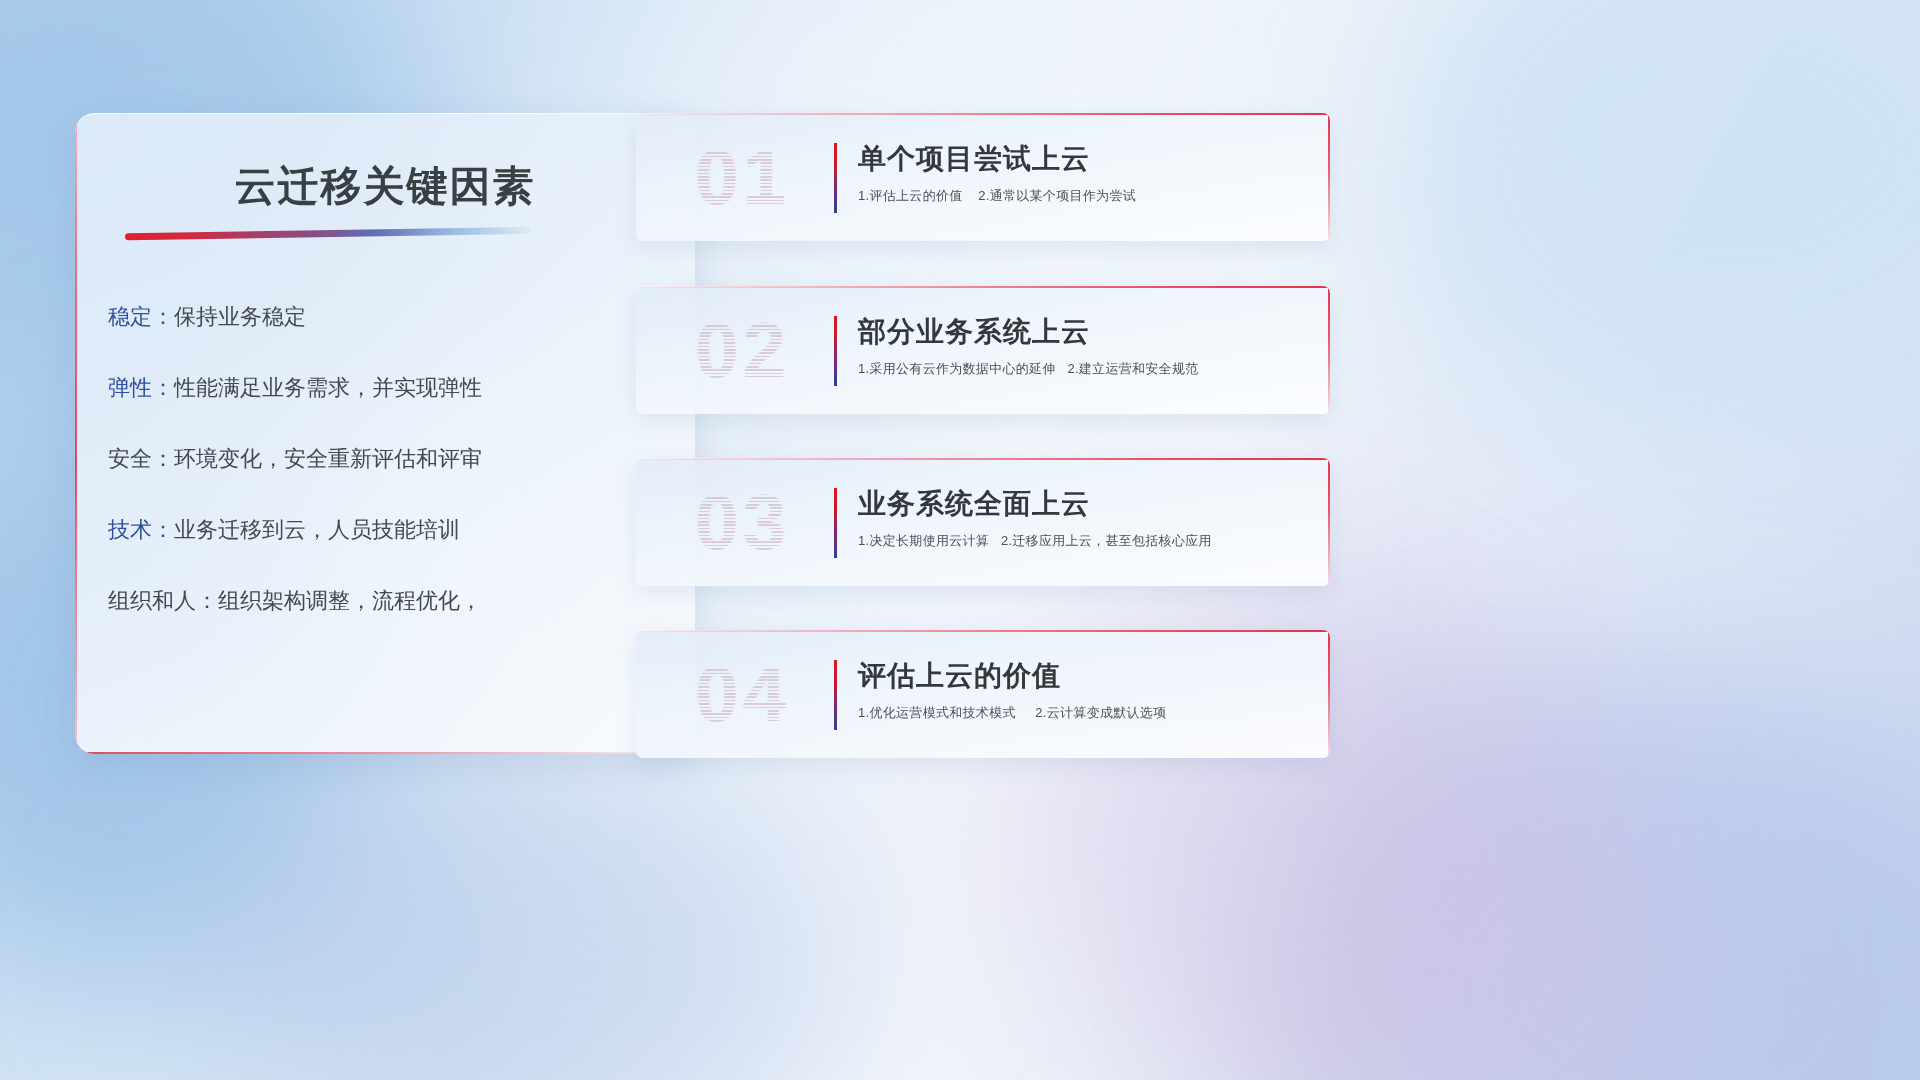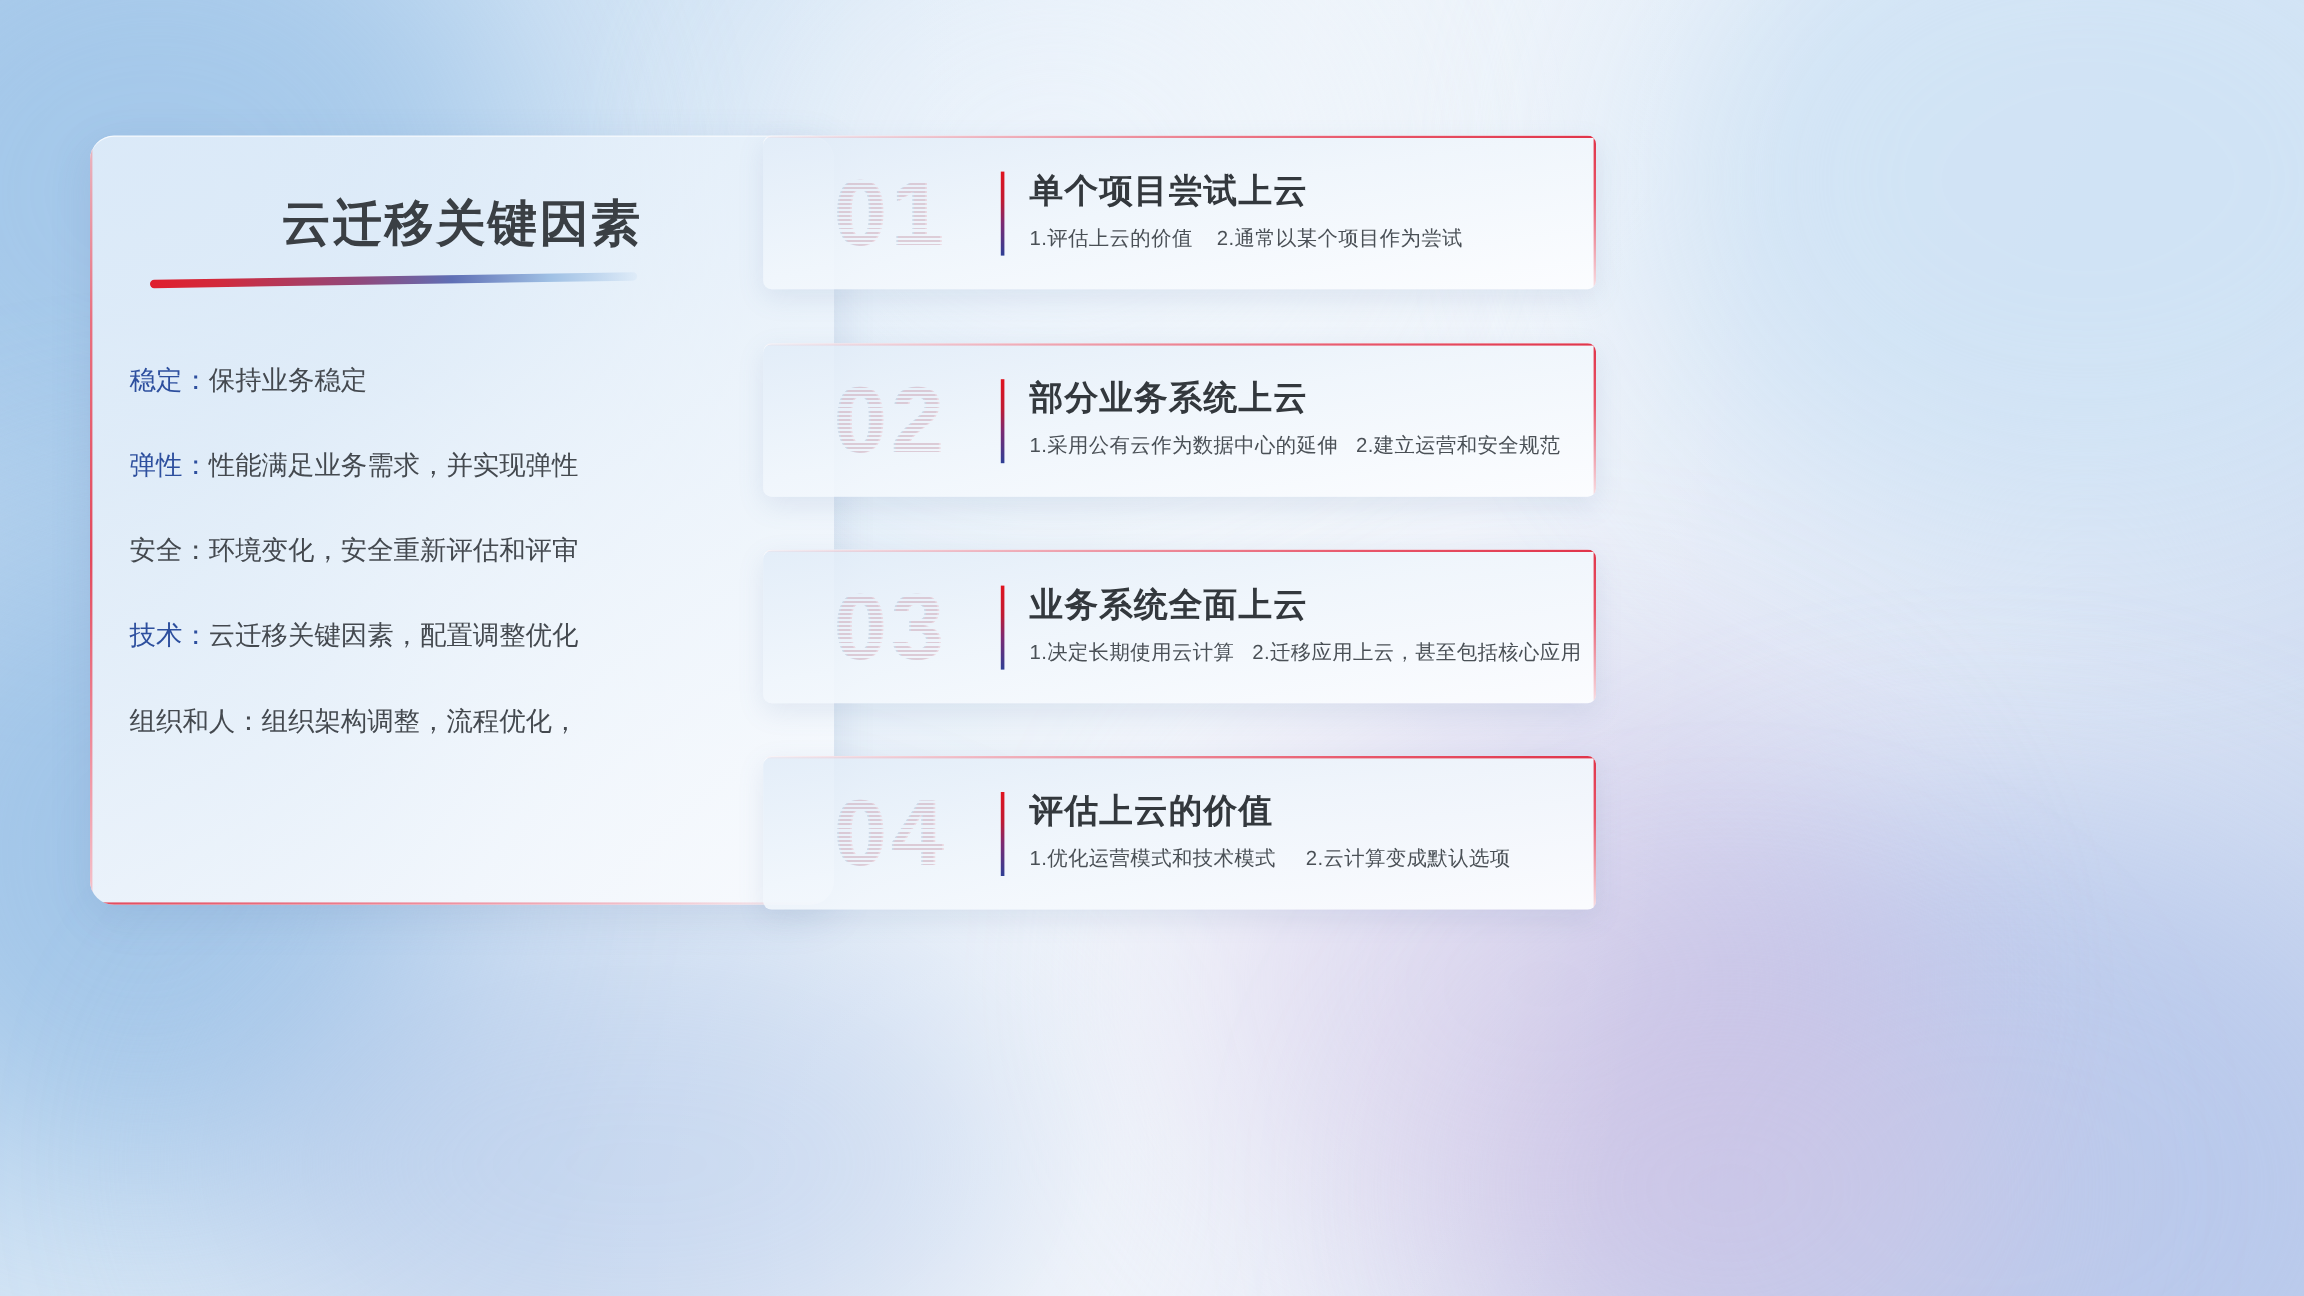--- a/index.html
+++ b/index.html
@@ -116,21 +116,21 @@
   .accent-bar {
     position:absolute; left:198px; top:30px; width:3px; height:70px;
     background:linear-gradient(180deg,#e0131f 0%, #c01b33 35%, #7b2a73 62%, #2e3f95 100%);
   }
   .step-title {
     position:absolute; left:222px; top:27px;
     font-size:28px; font-weight:bold; color:#33383d; letter-spacing:1px;
   }
   .step-desc {
     position:absolute; left:222px; top:74px;
-    font-size:17px; color:#4a5056; letter-spacing:.3px; white-space:pre;
+    font-size:13px; color:#4a5056; letter-spacing:.3px; white-space:pre;
   }
 </style>
 </head>
 <body>
 
 <div id="bg">
   <div class="layer bg-base"></div>
   <div class="layer blob blob-1"></div>
   <div class="layer blob blob-2"></div>
   <div class="layer blob blob-3"></div>
@@ -155,21 +155,21 @@
 
       <div class="panel-line accent">
         <span class="lbl">弹性：</span><span class="body">性能满足业务需求，并实现弹性</span>
       </div>
 
       <div class="panel-line">
         <span class="lbl">安全：</span><span class="body">环境变化，安全重新评估和评审</span>
       </div>
 
       <div class="panel-line accent">
-        <span class="lbl">技术：</span><span class="body">云迁移关键因素，配置调整优化</span>
+        <span class="lbl">技术：</span><span class="body">业务迁移到云，人员技能培训</span>
       </div>
 
       <div class="panel-line">
         <span class="lbl">组织和人：</span><span class="body">组织架构调整，流程优化，</span>
       </div>
 
 
     </div>
   </div>
 

